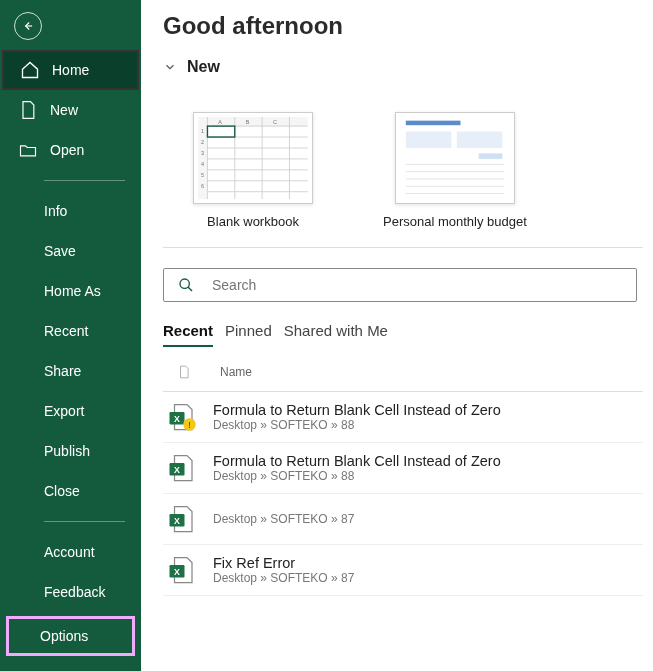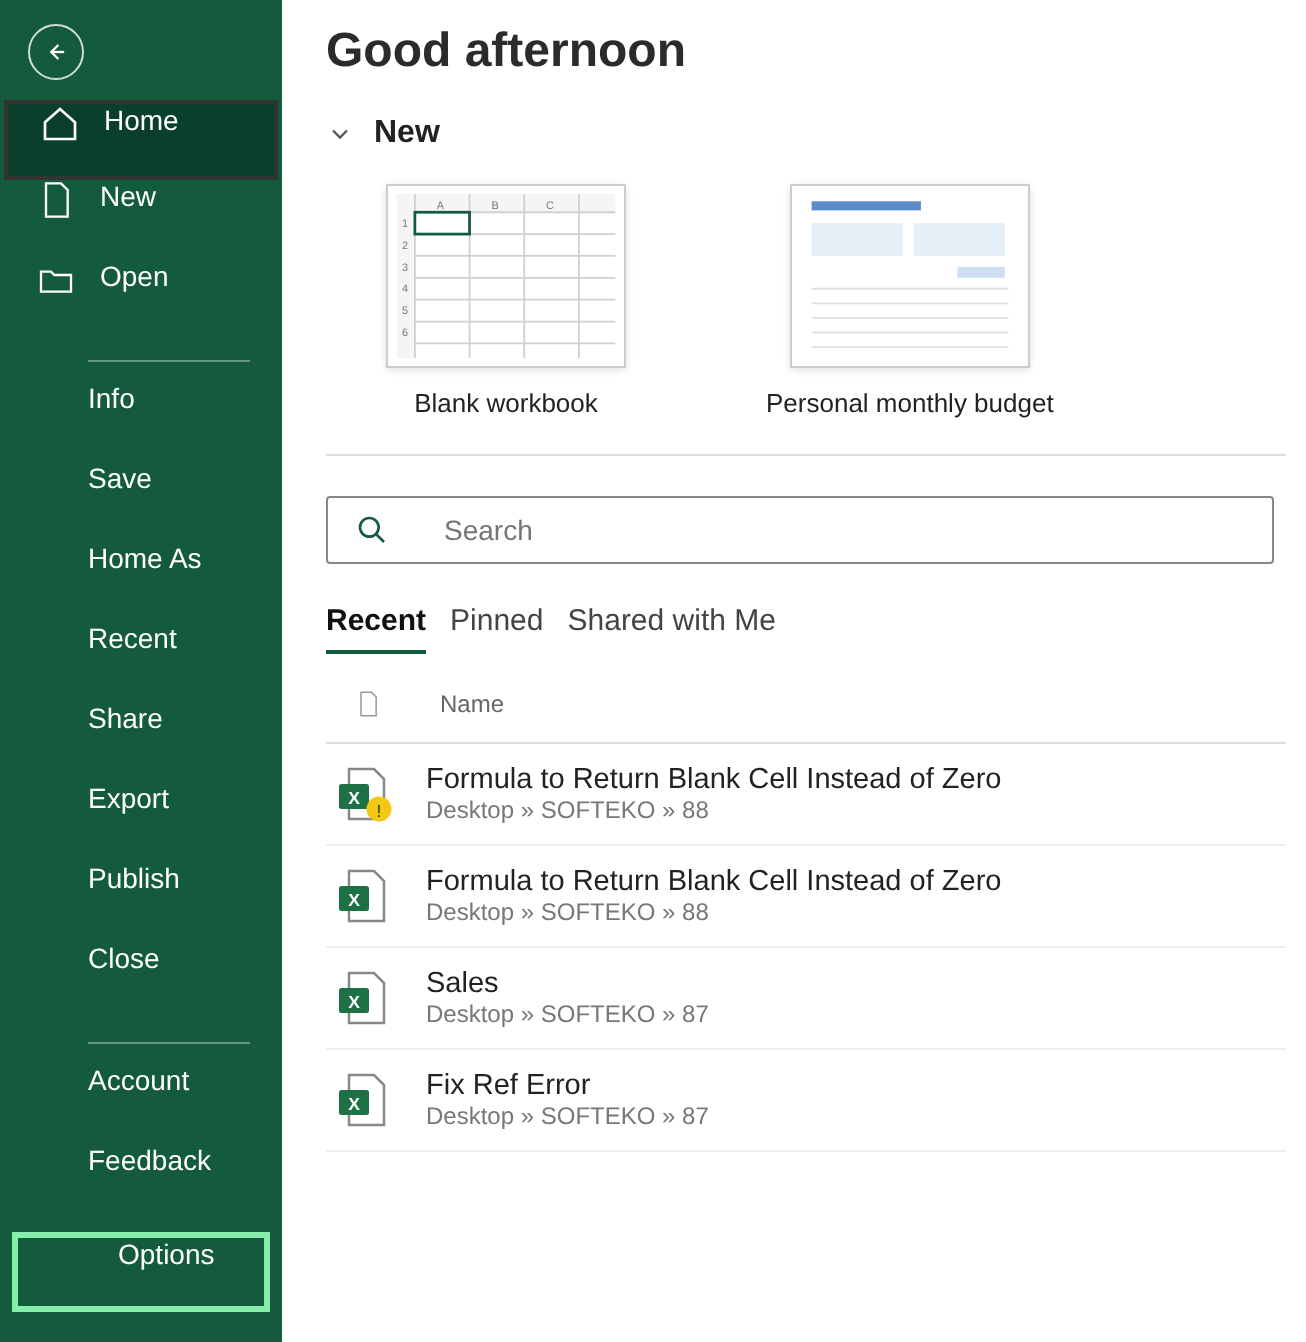--- a/index.html
+++ b/index.html
@@ -3,43 +3,43 @@
 <meta charset="utf-8">
 <style>
 * { margin: 0; padding: 0; box-sizing: border-box; font-family: "Segoe UI", Arial, sans-serif; }
 html, body { width: 653px; height: 671px; overflow: hidden; }
 .app { display: flex; width: 653px; height: 671px; }
 
 
 .sidebar { width: 141px; background: #145a3d; color: #fff; display: flex; flex-direction: column; padding-top: 8px; }
 .back-btn { width: 28px; height: 28px; border: 1px solid rgba(255,255,255,.8); border-radius: 50%; margin: 4px 0 10px 14px; display: flex; align-items: center; justify-content: center; cursor: pointer; }
 .back-btn svg { width: 14px; height: 14px; }
-.nav-item { display: flex; align-items: flex-start; height: 40px; padding-left: 18px; cursor: pointer; font-size: 14px; }
+.nav-item { display: flex; align-items: center; height: 40px; padding-left: 18px; cursor: pointer; font-size: 14px; }
 .nav-item .icon { width: 20px; height: 20px; margin-right: 12px; display: flex; align-items: center; justify-content: center; }
 .nav-item.active { background: #0a3f2c; border: 2px solid #333; margin: 0 2px; padding-left: 16px; }
 .nav-item.sub { padding-left: 44px; font-size: 14px; }
 .nav-divider { border: none; border-top: 1px solid rgba(255,255,255,.35); margin: 10px 16px 10px 44px; }
-.nav-item.highlight { border: 3px solid #86efac; margin: 4px 6px 12px 6px; padding-left: 50px; }
+.nav-item.highlight { border: 3px solid #f0abfc; margin: 4px 6px 12px 6px; padding-left: 31px; }
 
 
 .main { flex: 1; background: #fff; padding: 12px 10px 0 22px; overflow: hidden; color: #222; }
 .greeting { font-size: 24px; font-weight: 700; color: #2b2b2b; margin-bottom: 18px; }
 .section-head { display: flex; align-items: center; gap: 10px; margin-bottom: 16px; cursor: pointer; }
 .section-head .chev { width: 14px; height: 14px; }
 .section-head .label { font-weight: 600; font-size: 16px; }
 
 .templates { display: flex; gap: 70px; margin-left: 30px; }
-.tpl { display: flex; flex-direction: column; align-items: center; cursor: pointer; }
+.tpl { display: flex; flex-direction: column; align-items: center; cursor: pointer; margin-top: 20px; }
 .thumb { width: 120px; height: 92px; border: 1px solid #ccc; background: #fff; box-shadow: 0 1px 4px rgba(0,0,0,.12); padding: 4px; margin-bottom: 10px; position: relative; }
 .thumb svg { width: 100%; height: 100%; }
 .tpl-label { font-size: 13px; }
 
 .hr { border: none; border-top: 1px solid #ddd; margin: 18px 0 20px 0; }
 
-.search { display: flex; align-items: center; height: 34px; border: 1px solid #888; border-radius: 2px; padding: 0 14px; gap: 28px; margin-right: 6px; }
+.search { display: flex; align-items: center; height: 34px; border: 1px solid #888; border-radius: 2px; padding: 0 14px; gap: 18px; margin-right: 6px; }
 .search input { flex: 1; border: none; outline: none; font-size: 14px; }
 
 .tabs { display: flex; gap: 12px; margin: 20px 0 8px 0; font-size: 15px; }
 .tab { cursor: pointer; padding-bottom: 6px; color: #444; }
 .tab.active { font-weight: 600; border-bottom: 2px solid #145a3d; color: #111; }
 
 .list-head { display: flex; align-items: center; gap: 29px; padding: 8px 0 10px 14px; border-bottom: 1px solid #ddd; color: #666; font-size: 12px; }
 .list-head .icon { width: 14px; height: 18px; }
 
 .file-item { display: flex; align-items: center; gap: 16px; padding: 10px 0 10px 4px; border-bottom: 1px solid #eee; cursor: pointer; }
@@ -245,21 +245,20 @@
         </div>
         <div class="file-item">
           <span class="file-icon">
             <svg viewBox="0 0 24 24">
               <path d="M6 2h10l4 4v16H6z" fill="#fff" stroke="#888"></path>
               <rect x="2" y="8" width="12" height="10" rx="1" fill="#1e7145"></rect>
               <text x="8" y="16" font-size="7" text-anchor="middle" fill="#fff" font-weight="bold">X</text>
             </svg>
           </span>
           <span class="file-text">
-            <div class="name">Sales</div>
             <div class="path">Desktop » SOFTEKO » 87</div>
           </span>
         </div>
         <div class="file-item">
           <span class="file-icon">
             <svg viewBox="0 0 24 24">
               <path d="M6 2h10l4 4v16H6z" fill="#fff" stroke="#888"></path>
               <rect x="2" y="8" width="12" height="10" rx="1" fill="#1e7145"></rect>
               <text x="8" y="16" font-size="7" text-anchor="middle" fill="#fff" font-weight="bold">X</text>
             </svg>

